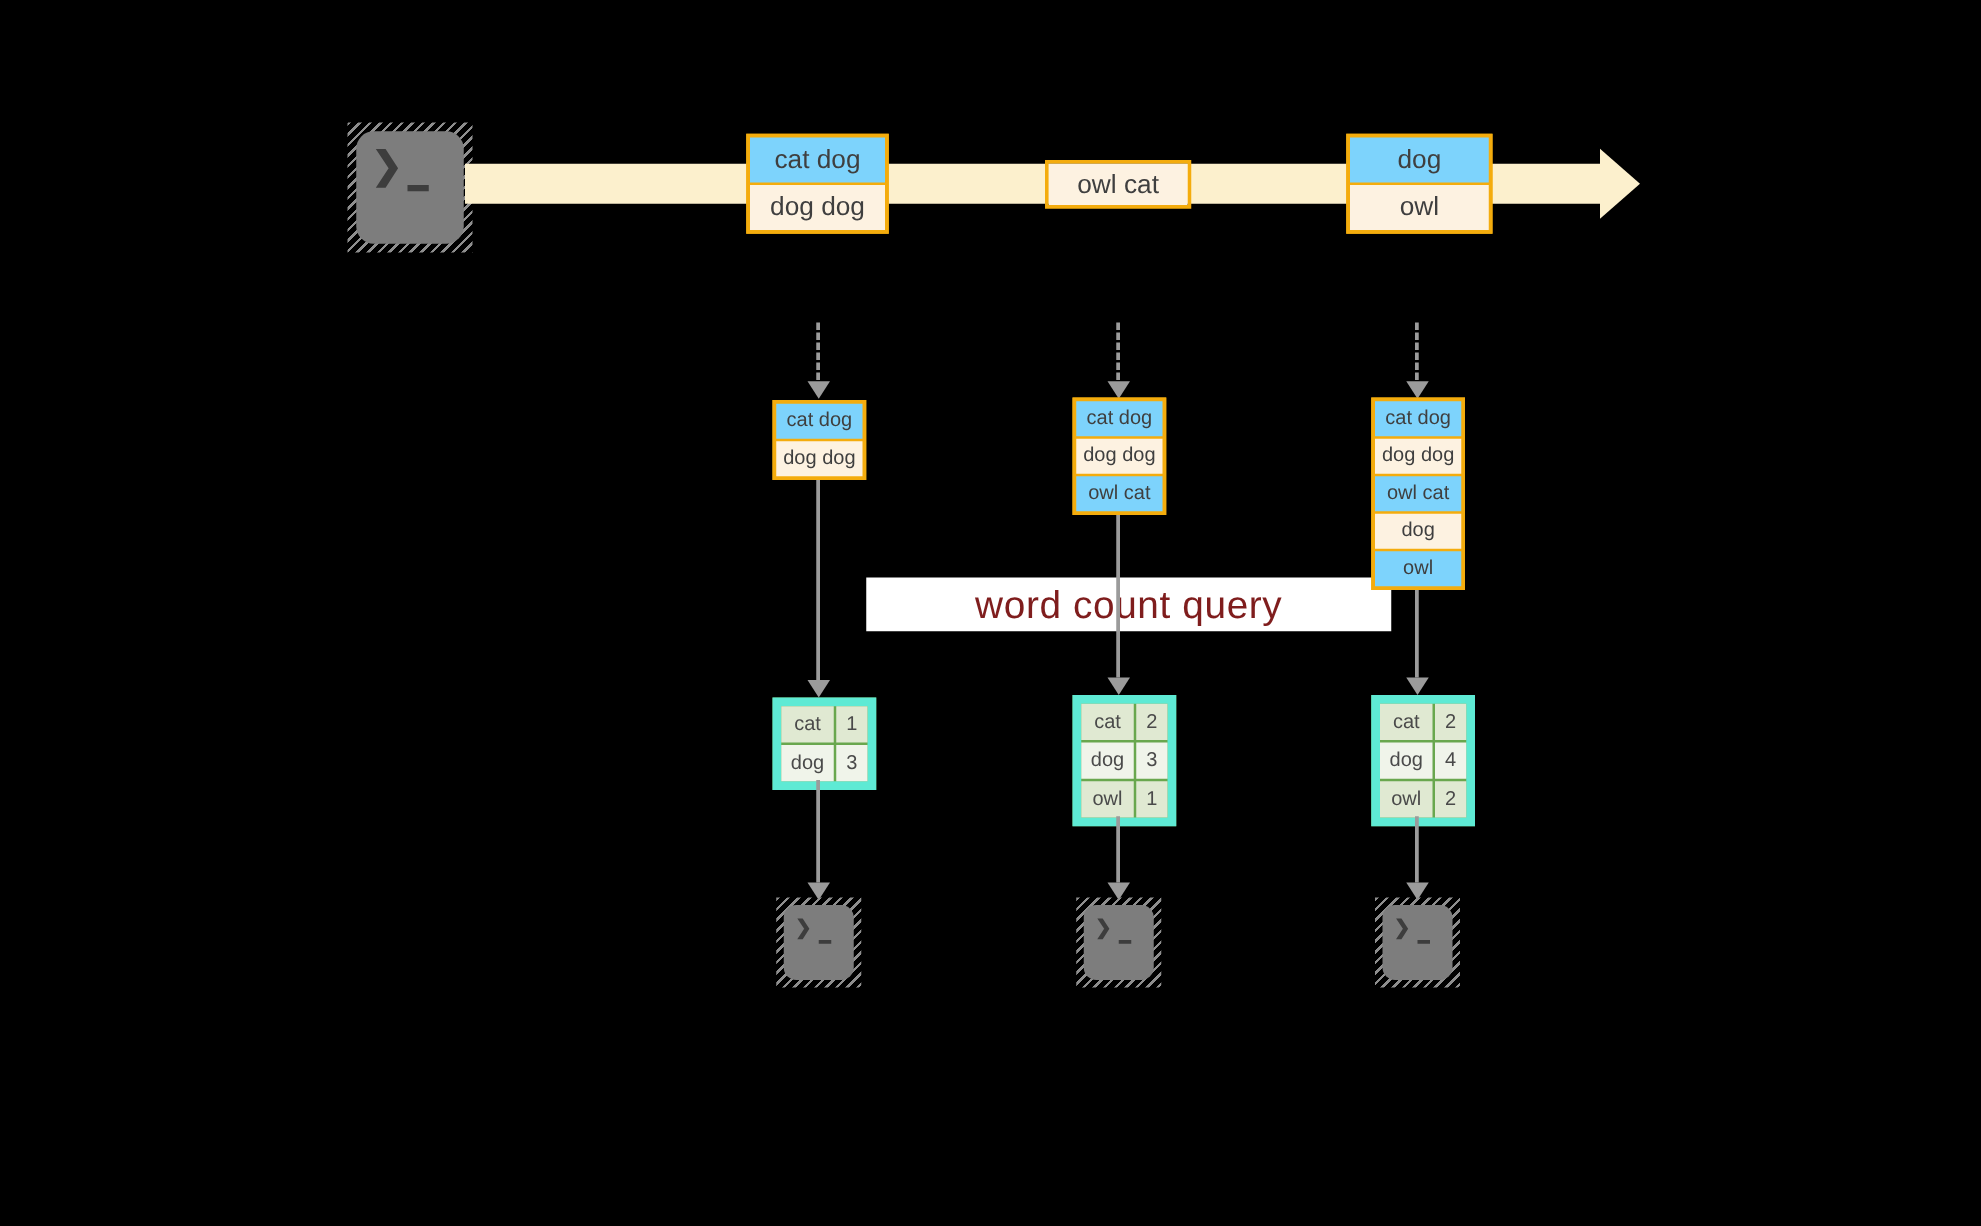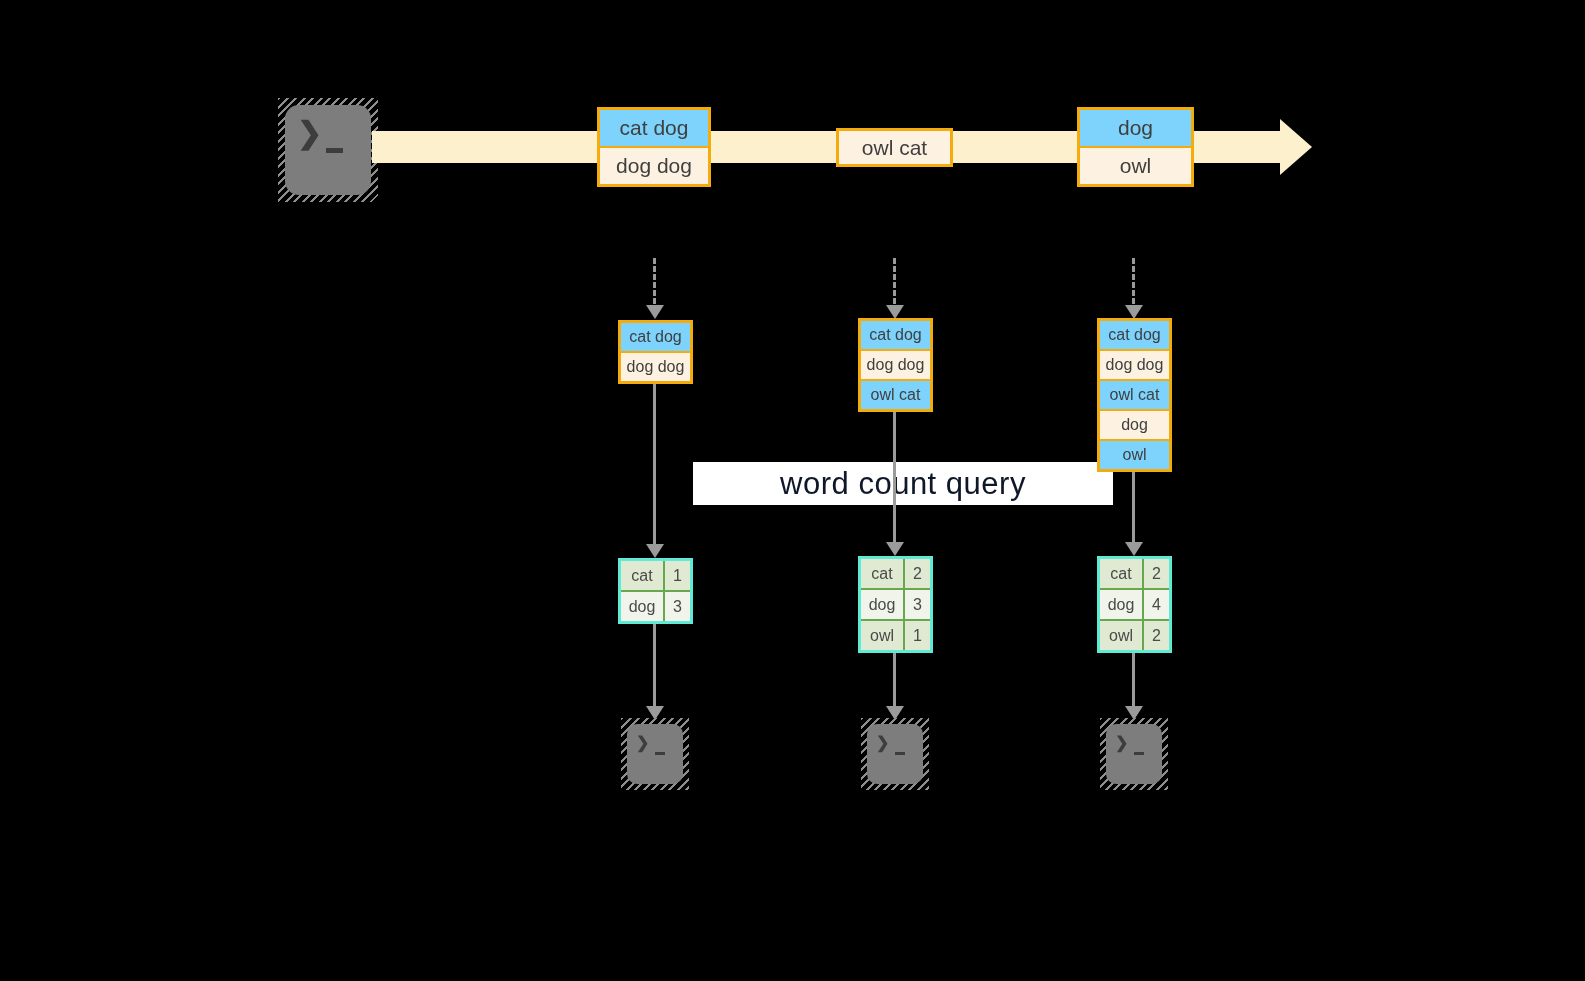--- a/index.html
+++ b/index.html
@@ -48,27 +48,27 @@
   
   .dashline{position:absolute;width:0;border-left:3px dashed #9B9B9B;}
   .solidline{position:absolute;width:3px;background:#9B9B9B;}
   .arrowhead{
     position:absolute;width:0;height:0;
     border-left:9px solid transparent;border-right:9px solid transparent;
     border-top:14px solid #9B9B9B;
   }
   
   .banner{
-    position:absolute;background:#ffffff;color:#0f172a;
+    position:absolute;background:#ffffff;color:#7f1d1d;
     display:flex;align-items:center;justify-content:center;
     font-size:31px;font-weight:300;z-index:2;letter-spacing:.5px;
   }
   
   .gtable{
-    position:absolute;border:3px solid #5eead4;background:#69A74E;
+    position:absolute;border:7px solid #5eead4;background:#69A74E;
     display:grid;grid-template-columns:42px 25px;gap:2px;box-sizing:border-box;
   }
   .gtable .cell{
     height:29px;display:flex;align-items:center;justify-content:center;
     font-size:16px;color:#4a4a4a;
   }
   .cell.dark{background:#E0E9D2;}
   .cell.light{background:#F0F4EA;}
   .z3{z-index:3;}
   .z4{z-index:4;}

